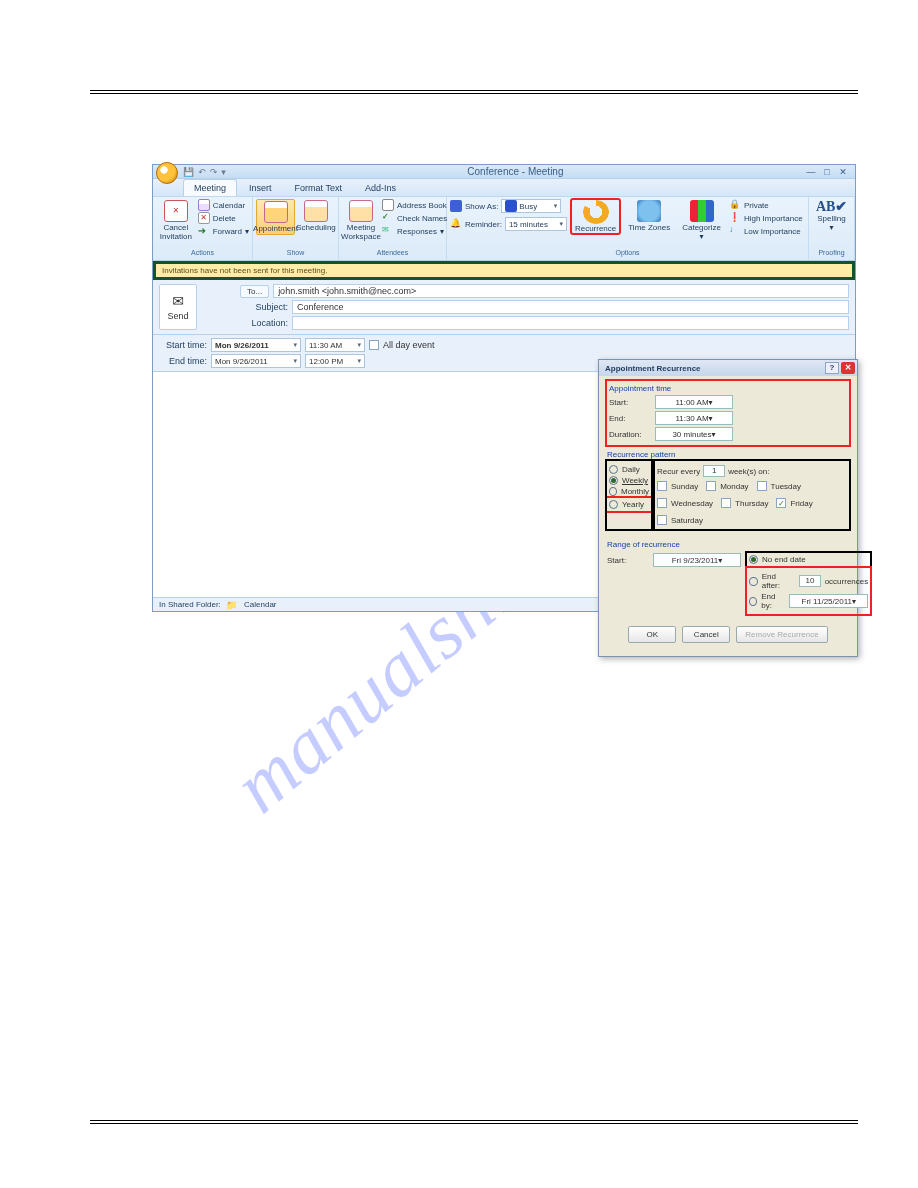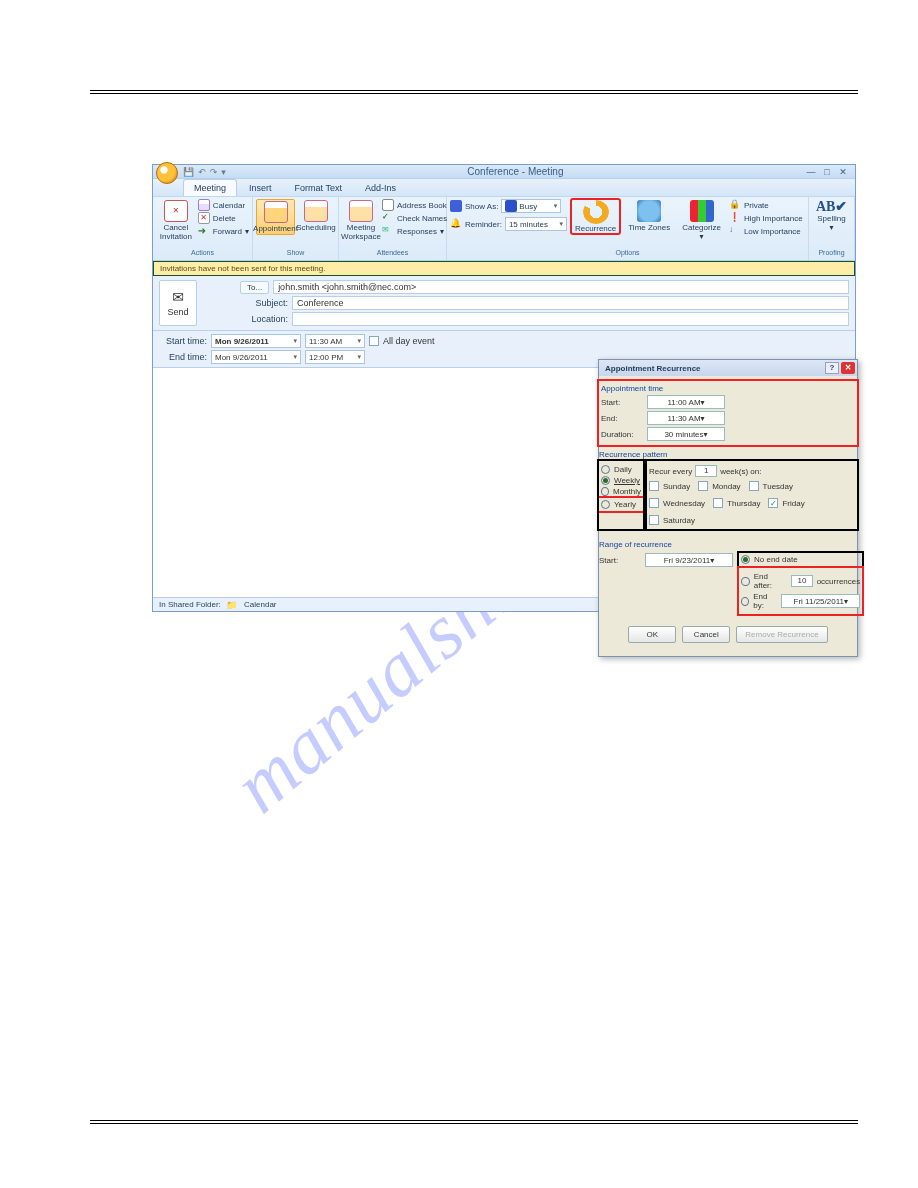--- a/index.html
+++ b/index.html
@@ -73,21 +73,21 @@
   .ic-cat { background: linear-gradient(90deg,#e23 0 33%,#3c3 33% 66%,#36c 66%); }
   .ic-lock::before { content:"🔒"; font-size:9px; color:#d49a00; }
   .ic-hi::before   { content:"❗"; color:#c00; font-size:9px; }
   .ic-lo::before   { content:"↓"; color:#17a; font-weight:bold; }
   .ic-spell { color:#254f8e; font-family: 'Times New Roman', serif; font-weight: bold;
               font-size: 14px; line-height: 1; }
 
   .hilite-red { outline: 2px solid #e22; outline-offset: -1px; text-align: center; }
 
   
-  .infobar { background:#ffeca6; border:1px solid #14532d; color:#5a4d20;
+  .infobar { background:#ffeca6; border:3px solid #14532d; color:#5a4d20;
              font-size:8px; padding:2px 6px; }
   .form { background:#e8f1fb; border-bottom:1px solid #b6cfea; padding:4px 6px;
           display:flex; gap:6px; }
   .send { width:38px; height:46px; background:#fff; border:1px solid #b6cfea;
           border-radius:2px; display:flex; flex-direction:column;
           align-items:center; justify-content:center; gap:2px; }
   .send .env { font-size:14px; }
   .fields { flex:1; display:flex; flex-direction:column; gap:2px;margin-left:37px; }
   .frow { display:flex; align-items:center; gap:4px; }
   .flabel { width:48px; text-align:right; color:#1f3b5a; font-size:9px; }
@@ -118,21 +118,21 @@
   .dlg { position:absolute; right:-3px; top:194px; width:260px;
          background:#ece9d8; border:1px solid #7a93b0;
          box-shadow: 2px 2px 6px rgba(0,0,0,.3); font-size:8px; color:#333; }
   .dlg-t { height:16px; background: linear-gradient(#dfe7f5,#c6d6ec);
            display:flex; align-items:center; justify-content:space-between;
            padding:0 2px 0 6px; font-weight:bold; color:#1f3b5a; }
   .dlg-t .q { width:14px; height:12px; border:1px solid #8aa6c2; background:#eef;
               text-align:center; line-height:10px; margin-right:2px; }
   .dlg-t .x { width:14px; height:12px; background:#d33; color:#fff;
               text-align:center; line-height:12px; border-radius:2px; }
-  .dlg-body { padding:5px 0; }
+  .dlg-body { padding:5px 8px; }
   .gb-title { color:#1644a3; margin-bottom:2px; }
   .gb { border-top:1px solid transparent; padding-bottom:6px; }
   .lrow { display:flex; align-items:center; gap:4px; margin:2px 0; }
   .lrow label { width:42px; }
   .dd2 { width:78px; height:14px; border:1px solid #9bb; background:#fff;
          display:flex; justify-content:center; align-items:center;
          padding:0 3px; }
   .radio { width:9px; height:9px; border:1px solid #5a7590; border-radius:50%;
            display:inline-flex; align-items:center; justify-content:center; }
   .radio.on::after { content:""; width:5px; height:5px; border-radius:50%;

